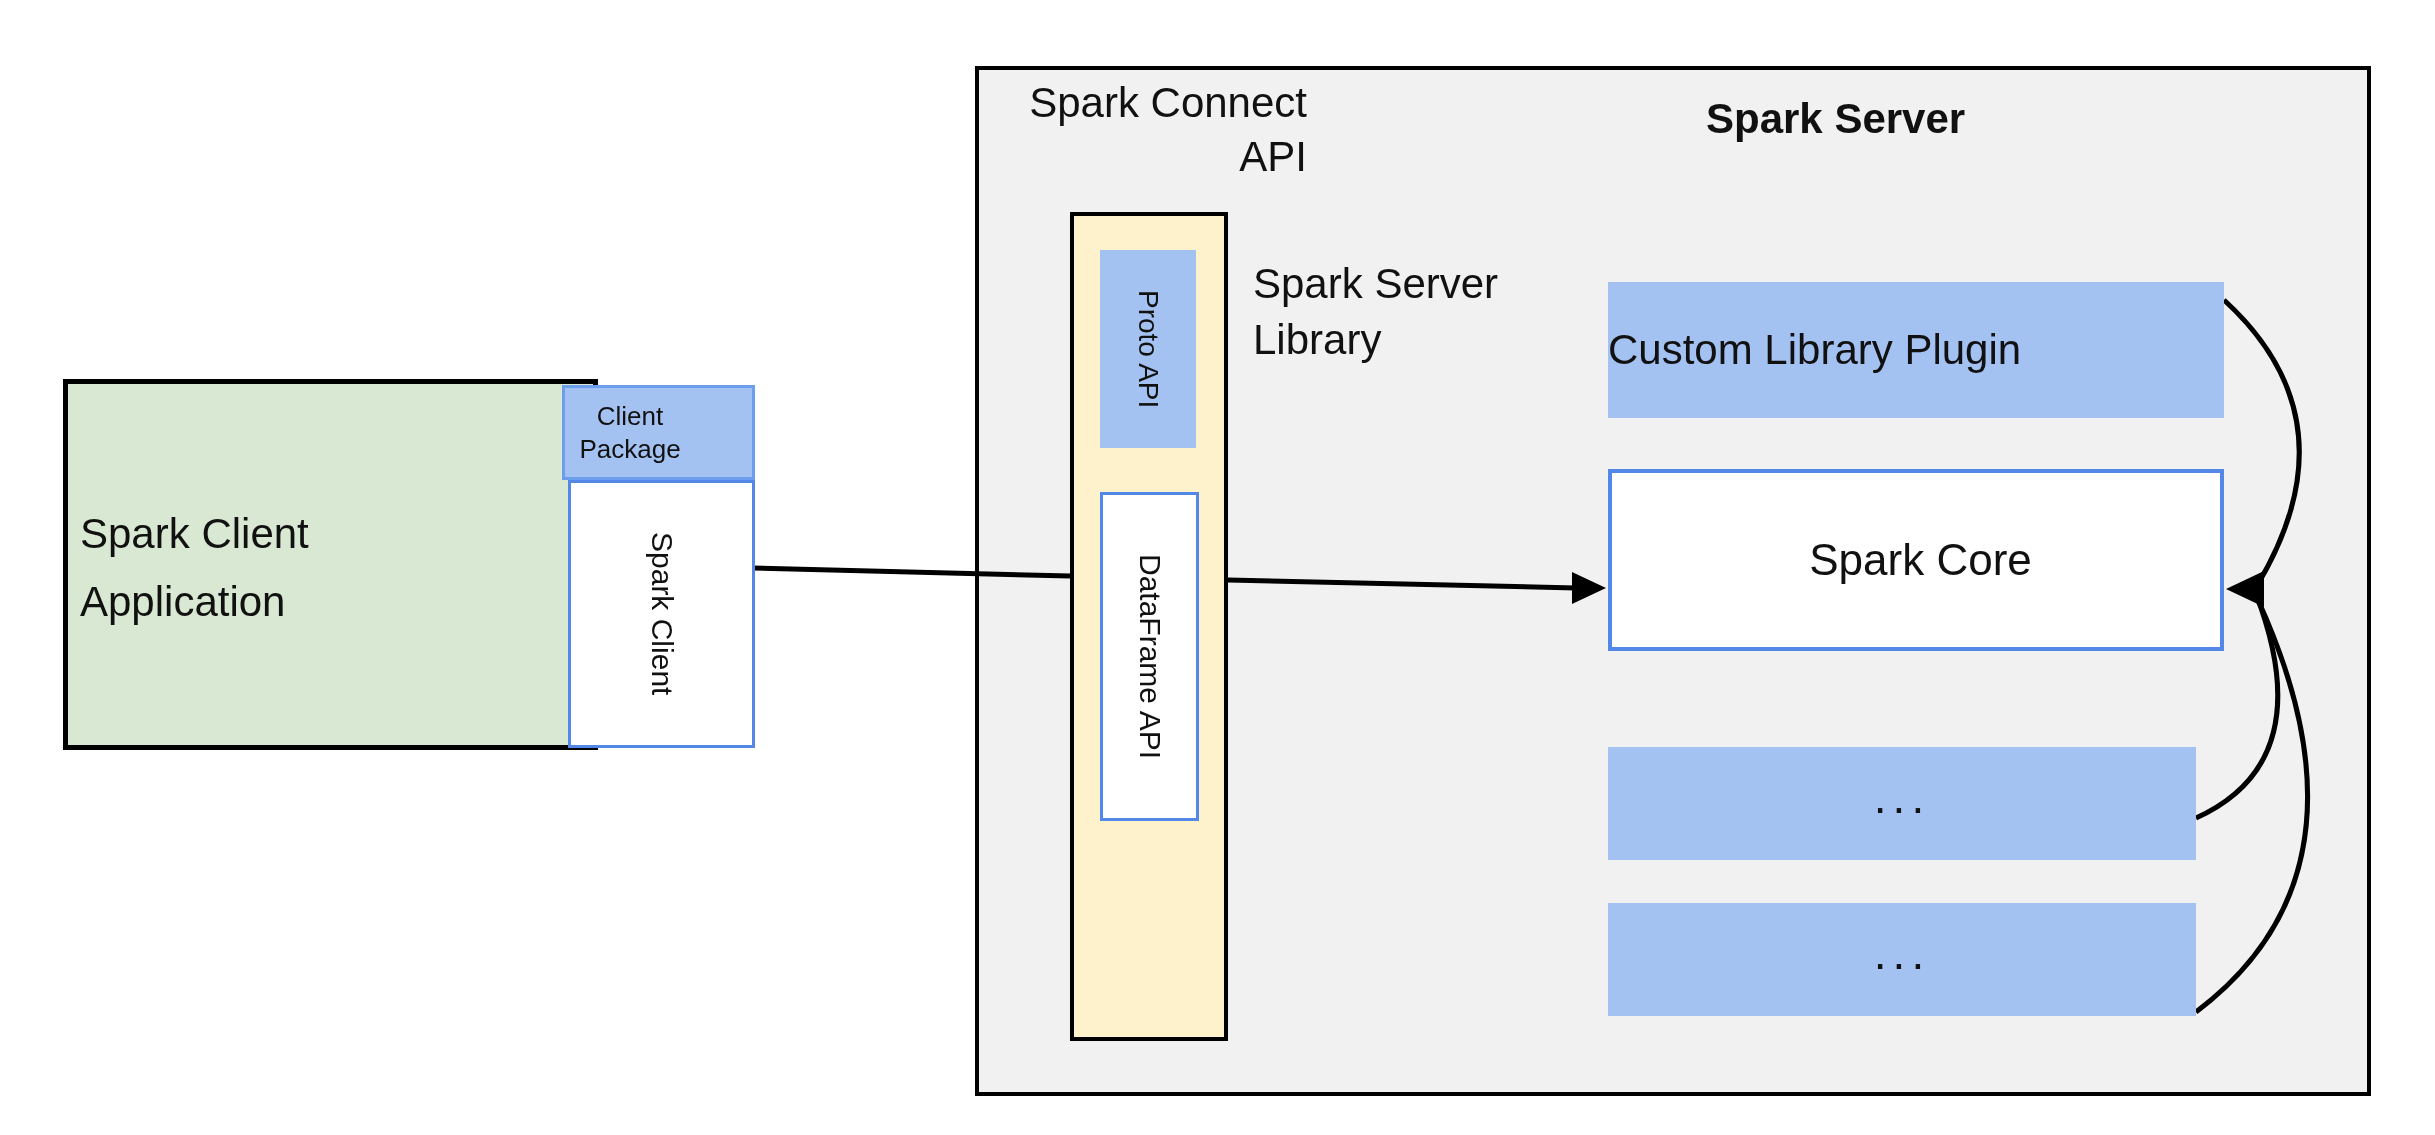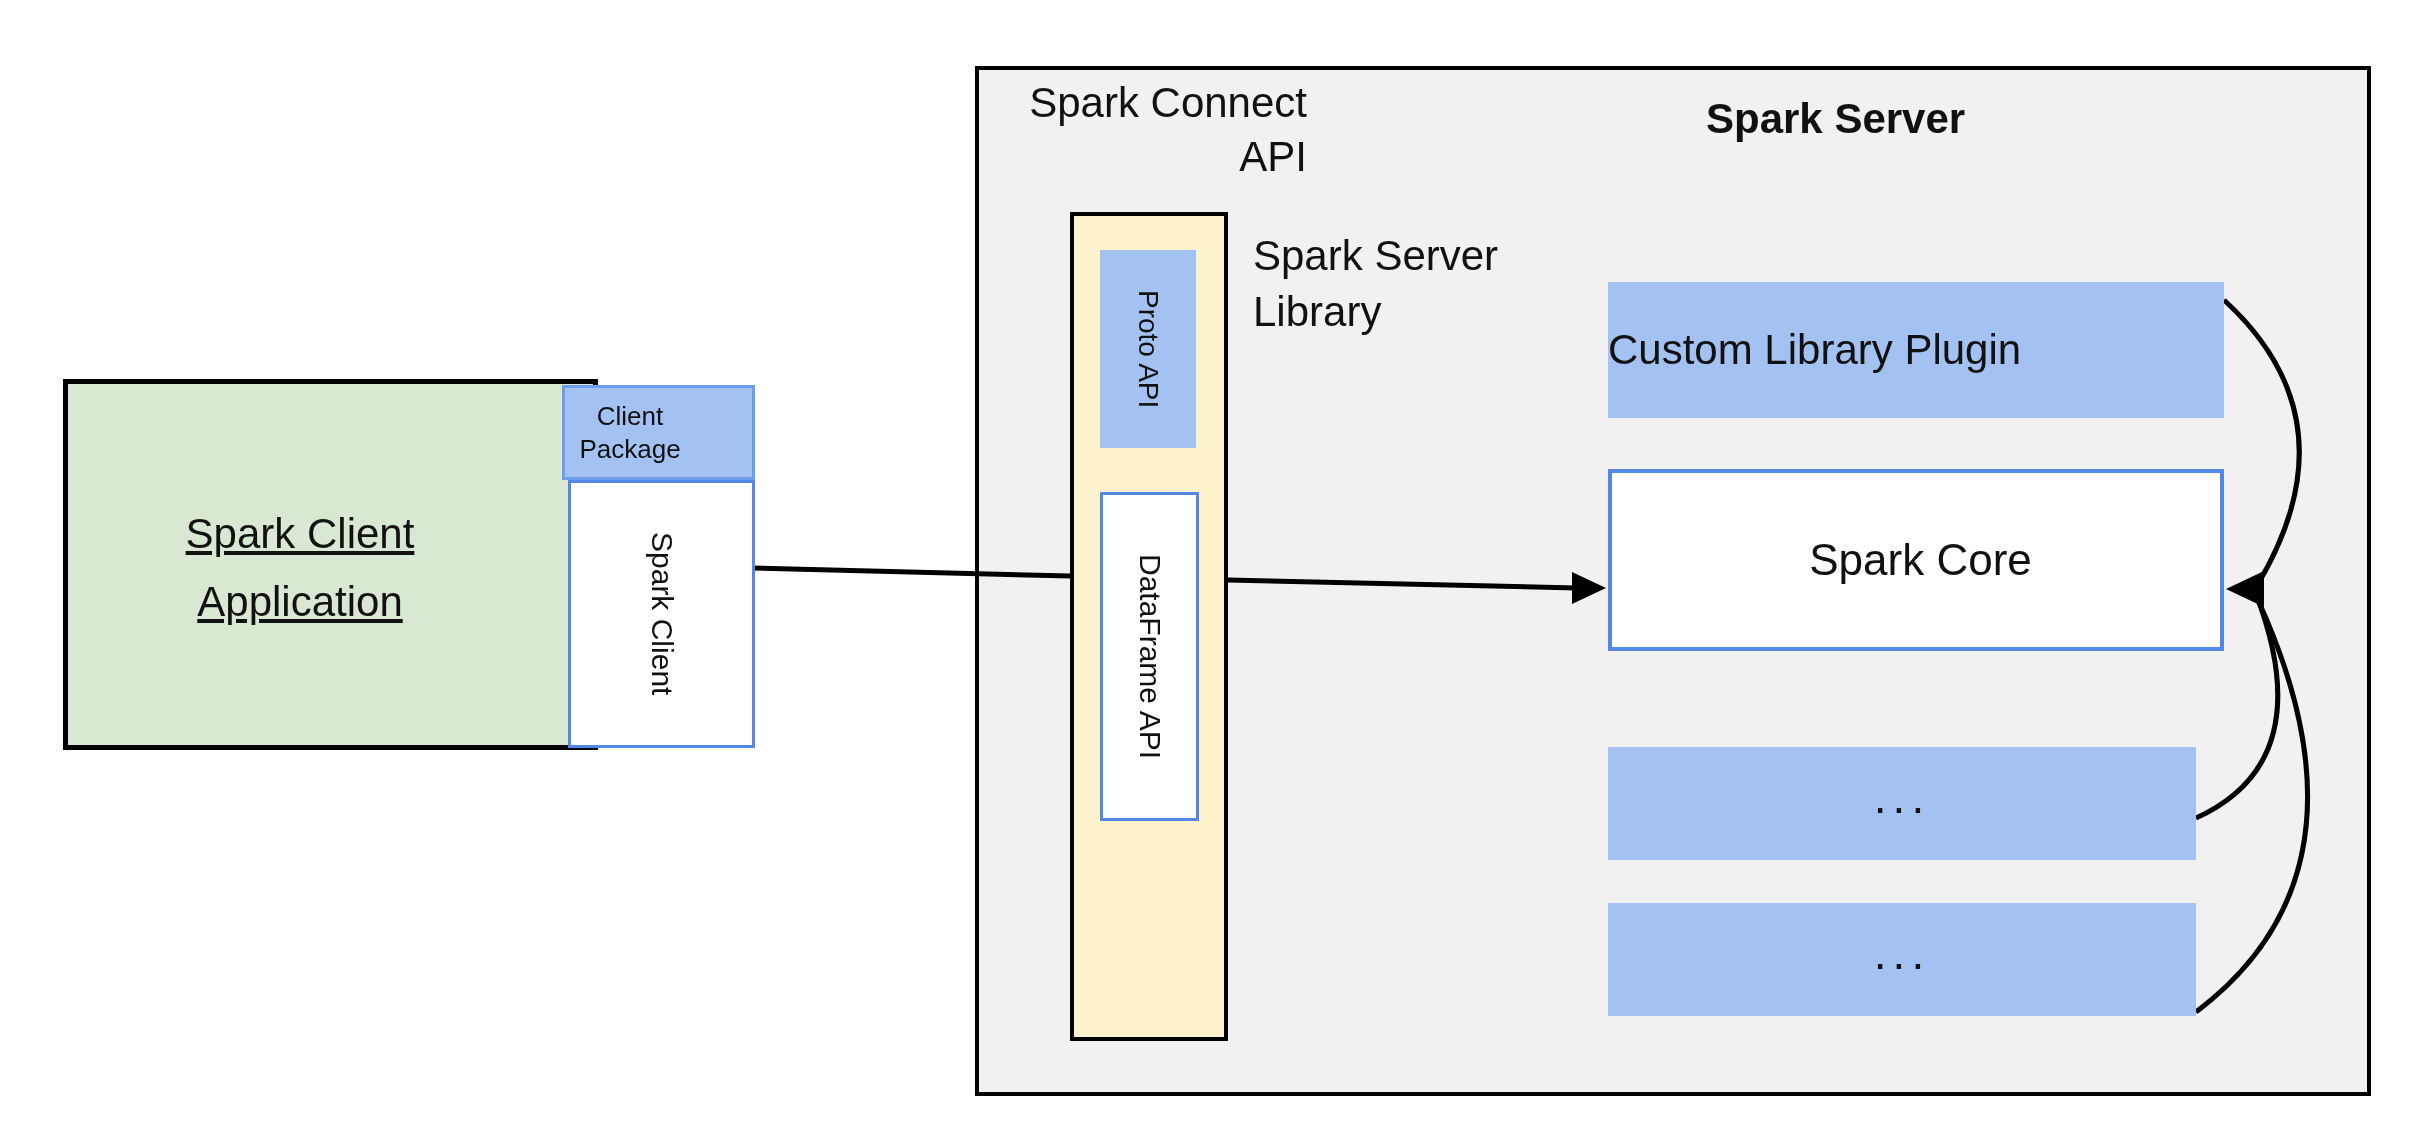--- a/index.html
+++ b/index.html
@@ -24,21 +24,21 @@
   svg.connectors polygon{fill:var(--line-color);stroke:none;}
 
   
   .green-box{
     left:63px;top:379px;width:535px;height:371px;
     background:var(--green-fill);
     border:5px solid var(--line-color);
   }
   .green-label{
     left:80px;top:500px;width:440px;
-    font-size:42px;line-height:68px;text-align:center;text-decoration:underline;
+    font-size:42px;line-height:68px;text-align:left;
   }
   .client-package{
     left:562px;top:385px;width:193px;height:95px;
     background:var(--blue-fill);
     border:3px solid var(--package-border);
     display:flex;align-items:center;justify-content:flex-start;text-align:center;
   }
   .client-package .lbl{width:130px;font-size:26px;line-height:33px;}
   .spark-client{
     left:568px;top:480px;width:187px;height:268px;
@@ -55,21 +55,21 @@
   
   .connect-title{
     left:1007px;top:76px;width:300px;
     font-size:42px;line-height:54px;text-align:right;
   }
   .server-title{
     left:1706px;top:94px;width:300px;
     font-size:42px;line-height:50px;text-align:left;font-weight:bold;
   }
   .library-label{
-    left:1253px;top:228px;width:280px;
+    left:1253px;top:256px;width:280px;
     font-size:42px;line-height:56px;text-align:left;
   }
 
   
   .yellow-box{
     left:1070px;top:212px;width:158px;height:829px;
     background:var(--yellow-fill);
     border:4px solid var(--line-color);
   }
   .proto-api{

